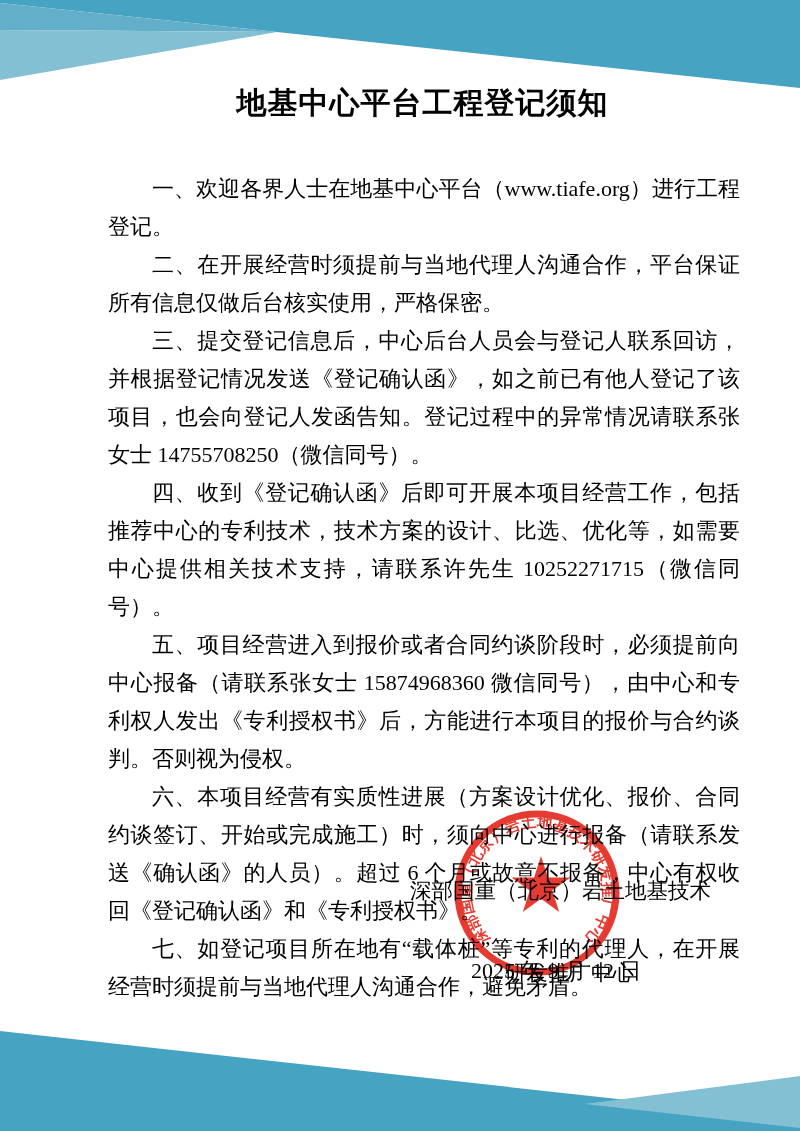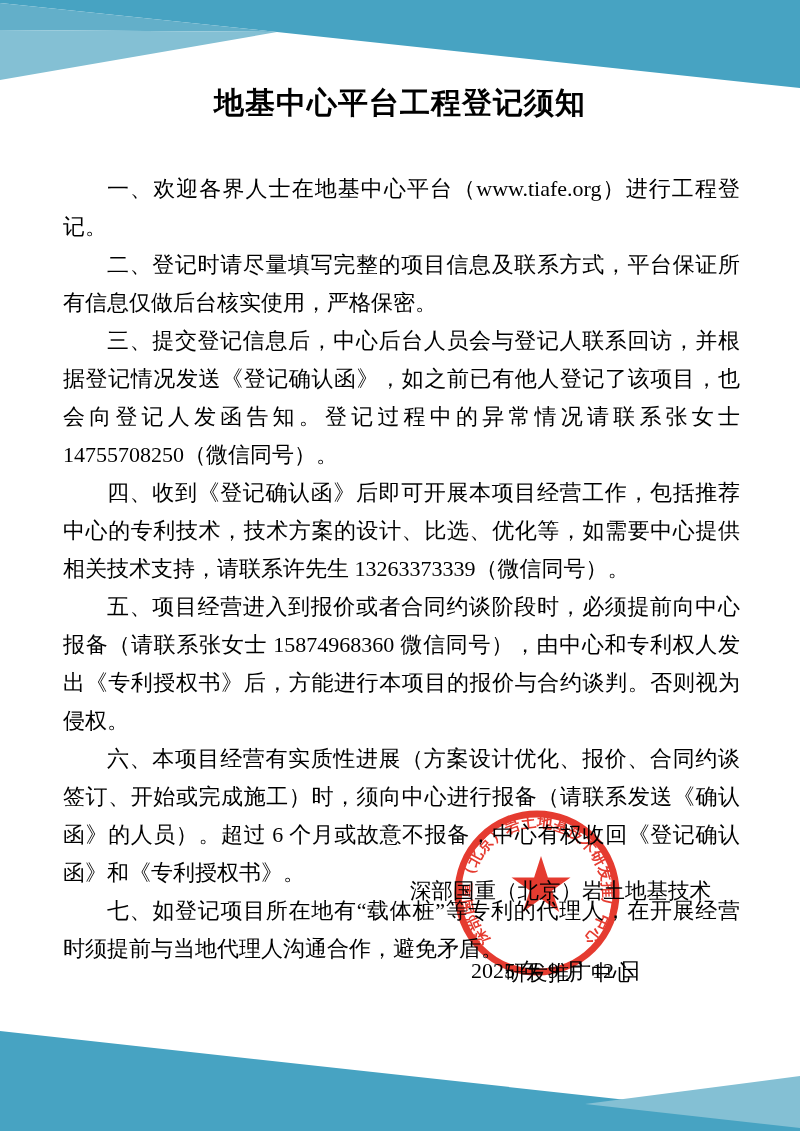--- a/index.html
+++ b/index.html
@@ -12,20 +12,21 @@
   *{box-sizing:border-box;}
   html,body{margin:0;padding:0;}
   body{background:#ffffff;}
   .page{
     position:relative;
     width:800px;height:1131px;
     background:#ffffff;
     overflow:hidden;
     color:var(--text);
     font-family:"Liberation Serif","DejaVu Serif",serif;
+    padding-left:45px;
   }
   .deco{position:absolute;left:0;display:block;}
   .deco-top{top:0;}
   .deco-bottom{bottom:0;}
   .doc-title{
     margin:0;
     padding-top:84px;
     text-align:center;
     font-size:30px;
     line-height:38px;
@@ -77,23 +78,23 @@
 
   <svg class="deco deco-bottom" width="800" height="131" viewBox="0 0 800 131" aria-hidden="true">
     <polygon points="0,31 800,119 800,131 0,131" fill="var(--accent-dark)"></polygon>
     <polygon points="585,104 800,76 800,128" fill="var(--accent-light)"></polygon>
   </svg>
 
   <h1 class="doc-title">地基中心平台工程登记须知</h1>
 
   <div class="content">
     <p>一、欢迎各界人士在地基中心平台（www.tiafe.org）进行工程登记。</p>
-    <p>二、登记时请尽量填写完整的项目信息及联系方式，平台保证所有信息仅做后台核实使用，严格保密。</p>
+    <p>二、在开展经营时须提前与当地代理人沟通合作，平台保证所有信息仅做后台核实使用，严格保密。</p>
     <p>三、提交登记信息后，中心后台人员会与登记人联系回访，并根据登记情况发送《登记确认函》，如之前已有他人登记了该项目，也会向登记人发函告知。登记过程中的异常情况请联系张女士 14755708250（微信同号）。</p>
-    <p>四、收到《登记确认函》后即可开展本项目经营工作，包括推荐中心的专利技术，技术方案的设计、比选、优化等，如需要中心提供相关技术支持，请联系许先生 13263373339（微信同号）。</p>
+    <p>四、收到《登记确认函》后即可开展本项目经营工作，包括推荐中心的专利技术，技术方案的设计、比选、优化等，如需要中心提供相关技术支持，请联系许先生 10252271715（微信同号）。</p>
     <p>五、项目经营进入到报价或者合同约谈阶段时，必须提前向中心报备（请联系张女士 15874968360 微信同号），由中心和专利权人发出《专利授权书》后，方能进行本项目的报价与合约谈判。否则视为侵权。</p>
     <p>六、本项目经营有实质性进展（方案设计优化、报价、合同约谈签订、开始或完成施工）时，须向中心进行报备（请联系发送《确认函》的人员）。超过 6 个月或故意不报备，中心有权收回《登记确认函》和《专利授权书》。</p>
     <p>七、如登记项目所在地有“载体桩”等专利的代理人，在开展经营时须提前与当地代理人沟通合作，避免矛盾。</p>
   </div>
 
   <div class="sign-line1">深部国重（北京）岩土地基技术</div>
   <div class="sign-line2">研发推广中心</div>
   <div class="sign-date">2025 年 9 月 12 日</div>
 
   <svg class="stamp" viewBox="0 0 200 200" aria-hidden="true">

